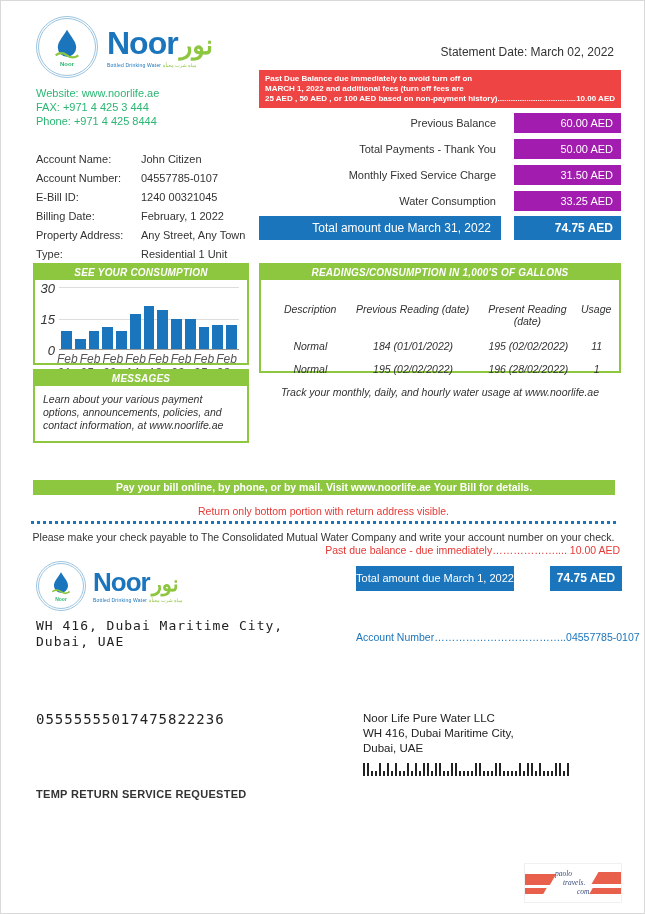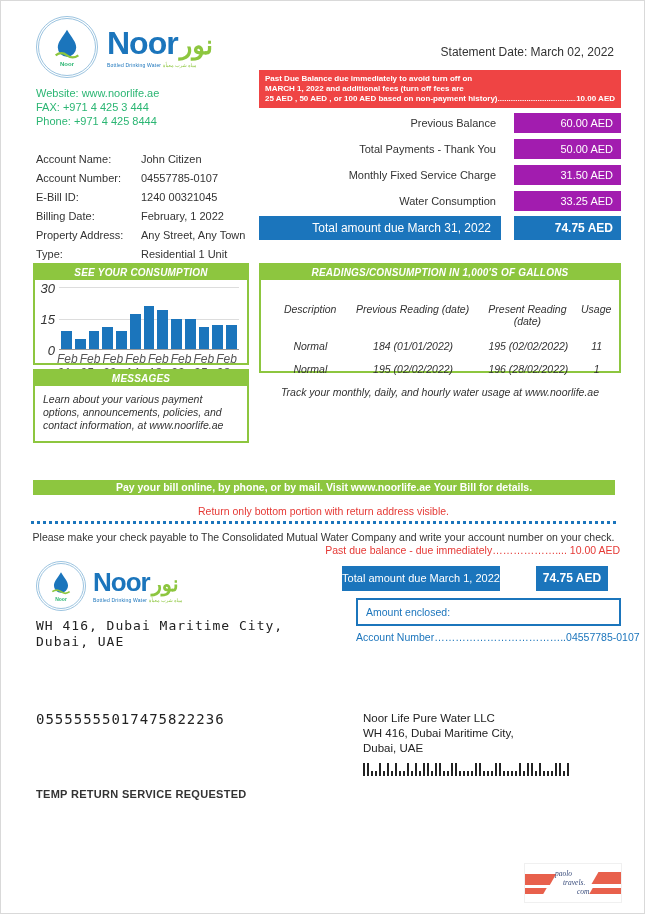--- a/index.html
+++ b/index.html
@@ -306,28 +306,25 @@
       <span>Bottled Drinking Water</span>
       <span class="g">مياه شرب معبأة</span>
     </div>
   </div>
 
   <div class="abs ocr" style="left:35px; top:617px; font-size:13px; line-height:16px; letter-spacing:1px;">
     <div>WH 416, Dubai Maritime City,</div>
     <div>Dubai, UAE</div>
   </div>
 
-  <div class="abs stub-total" style="left:341px; top:565px;">
+  <div class="abs stub-total" style="left:355px; top:565px;">
     <div class="bar">Total amount due March 1, 2022</div>
     <div class="val">74.75 AED</div>
   </div>
 
-  <div class="abs amt-box" style="left:355px; top:597px; width:265px;">
-    <span>Amount enclosed:</span>
-  </div>
 
   <div class="abs acctnum-line" style="left:355px; top:630px;">
     <span>Account Number</span><span>………………………………..</span><span>04557785-0107</span>
   </div>
 
   <div class="abs ocr" style="left:35px; top:710px; font-size:14px; letter-spacing:1px;">05555555017475822236</div>
 
   <div class="abs mail-addr" style="left:362px; top:710px;" id="mail-addr">
       <div>Noor Life Pure Water LLC</div>
       <div>WH 416, Dubai Maritime City,</div>

